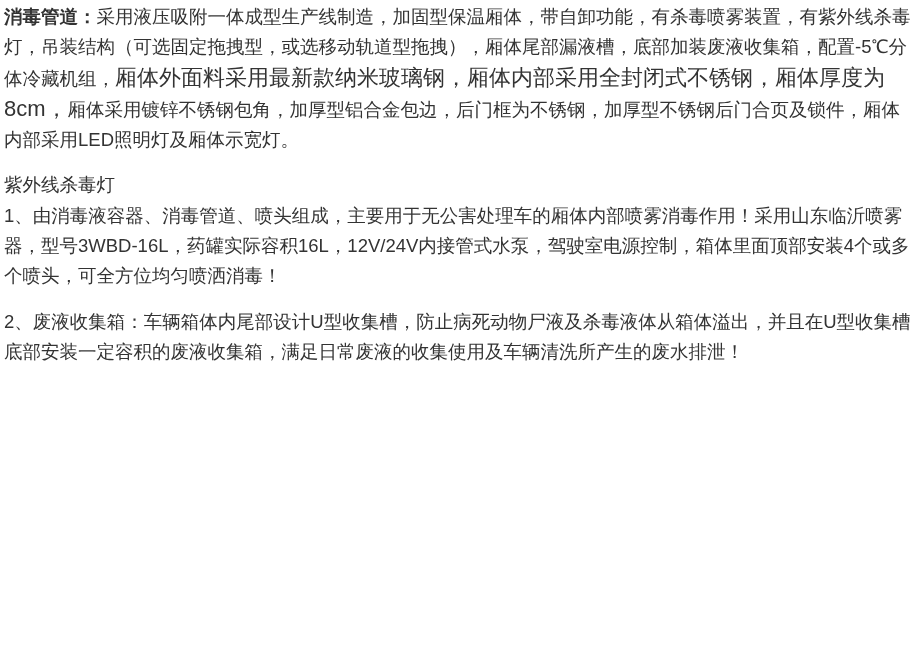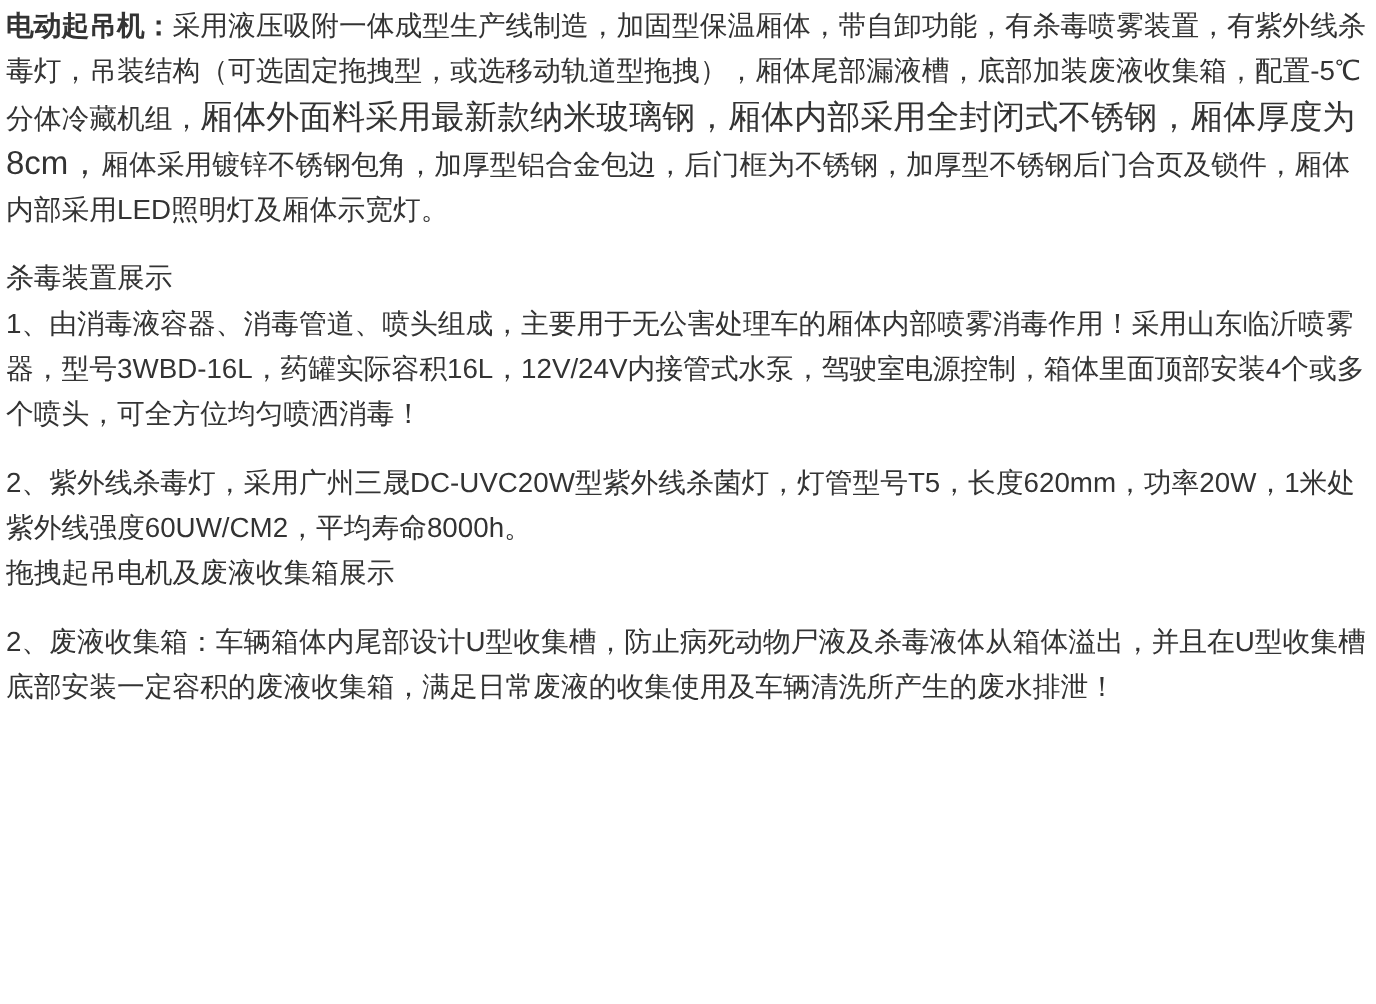--- a/index.html
+++ b/index.html
@@ -28,32 +28,28 @@
   p:first-child { margin-top: 0; }
   strong { font-weight: bold; }
   .small-run { font-size: 22px; }
 </style>
 </head>
 <body>
 
 <main>
 
   <p>
-    <strong>电动起吊机：</strong><span>采用液压吸附一体成型生产线制造，加固型保温厢体，带自卸功能，有杀毒喷雾装置，有紫外线杀毒灯，吊装结构（可选固定拖拽型，或选移动轨道型拖拽），厢体尾部漏液槽，底部加装废液收集箱，配置-5℃分体冷藏机组，</span><span class="small-run">厢体外面料采用最新款纳米玻璃钢，厢体内部采用全封闭式不锈钢，厢体厚度为8cm，</span><span>厢体采用镀锌不锈钢包角，加厚型铝合金包边，后门框为不锈钢，加厚型不锈钢后门合页及锁件，厢体内部采用LED照明灯及厢体示宽灯。</span>
+    <strong>消毒管道：</strong><span>采用液压吸附一体成型生产线制造，加固型保温厢体，带自卸功能，有杀毒喷雾装置，有紫外线杀毒灯，吊装结构（可选固定拖拽型，或选移动轨道型拖拽），厢体尾部漏液槽，底部加装废液收集箱，配置-5℃分体冷藏机组，</span><span class="small-run">厢体外面料采用最新款纳米玻璃钢，厢体内部采用全封闭式不锈钢，厢体厚度为8cm，</span><span>厢体采用镀锌不锈钢包角，加厚型铝合金包边，后门框为不锈钢，加厚型不锈钢后门合页及锁件，厢体内部采用LED照明灯及厢体示宽灯。</span>
   </p>
 
 
   <p>
-    <span>杀毒装置展示</span><br>
+    <span>紫外线杀毒灯</span><br>
     <span>1、由消毒液容器、消毒管道、喷头组成，主要用于无公害处理车的厢体内部喷雾消毒作用！采用山东临沂喷雾器，型号3WBD-16L，药罐实际容积16L，12V/24V内接管式水泵，驾驶室电源控制，箱体里面顶部安装4个或多个喷头，可全方位均匀喷洒消毒！</span>
   </p>
 
-  <p>
-    <span>2、紫外线杀毒灯，采用广州三晟DC-UVC20W型紫外线杀菌灯，灯管型号T5，长度620mm，功率20W，1米处紫外线强度60UW/CM2，平均寿命8000h。</span><br>
-    <span>拖拽起吊电机及废液收集箱展示</span>
-  </p>
 
 
   <p>
     <span>2、废液收集箱：车辆箱体内尾部设计U型收集槽，防止病死动物尸液及杀毒液体从箱体溢出，并且在U型收集槽底部安装一定容积的废液收集箱，满足日常废液的收集使用及车辆清洗所产生的废水排泄！</span>
   </p>
 
 </main>
 
 </body></html>

